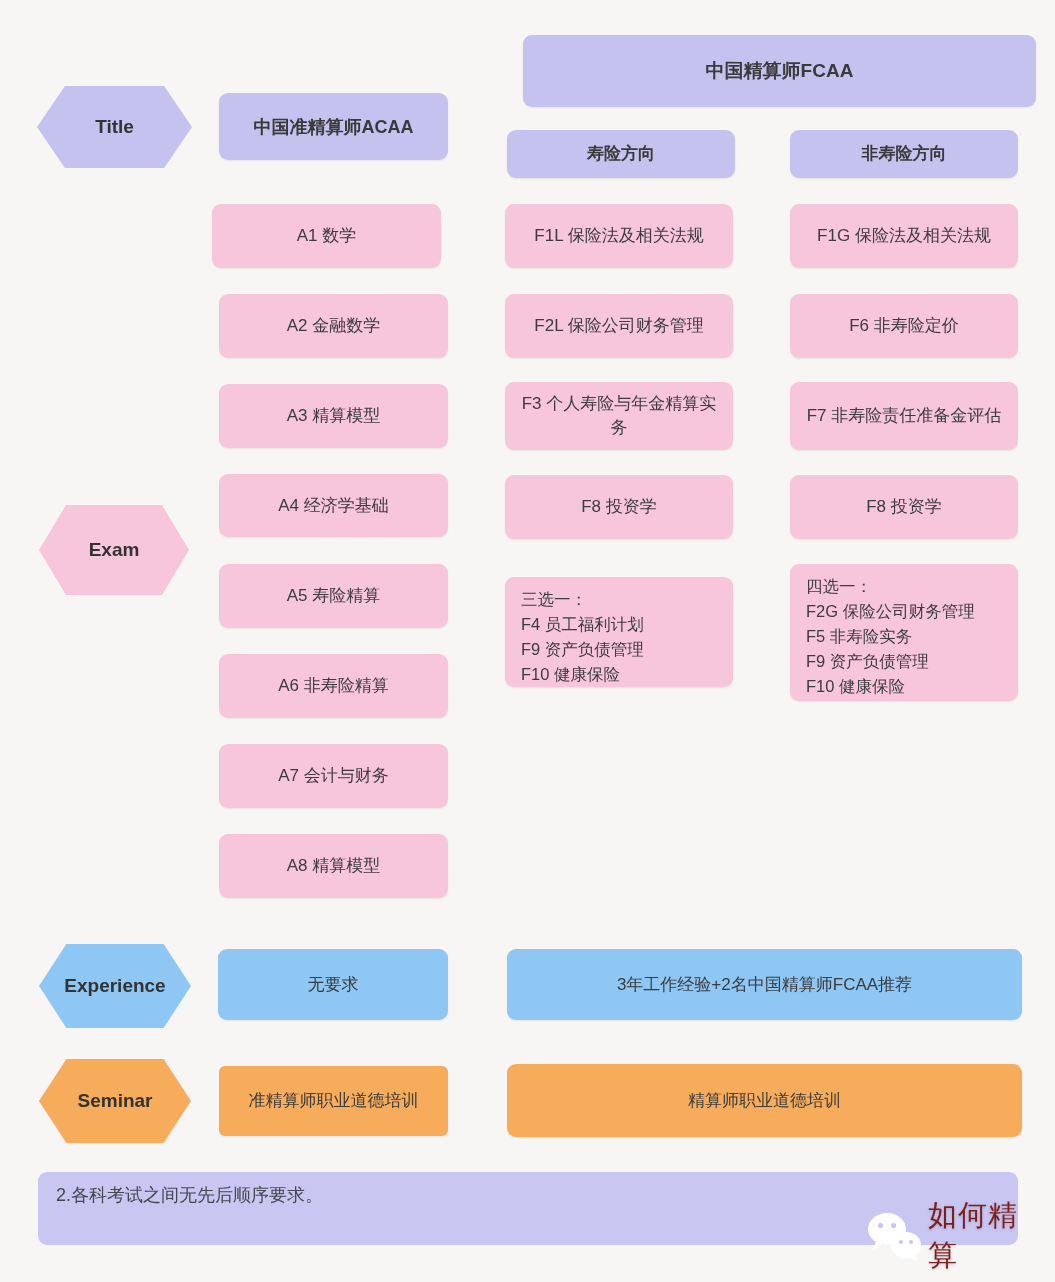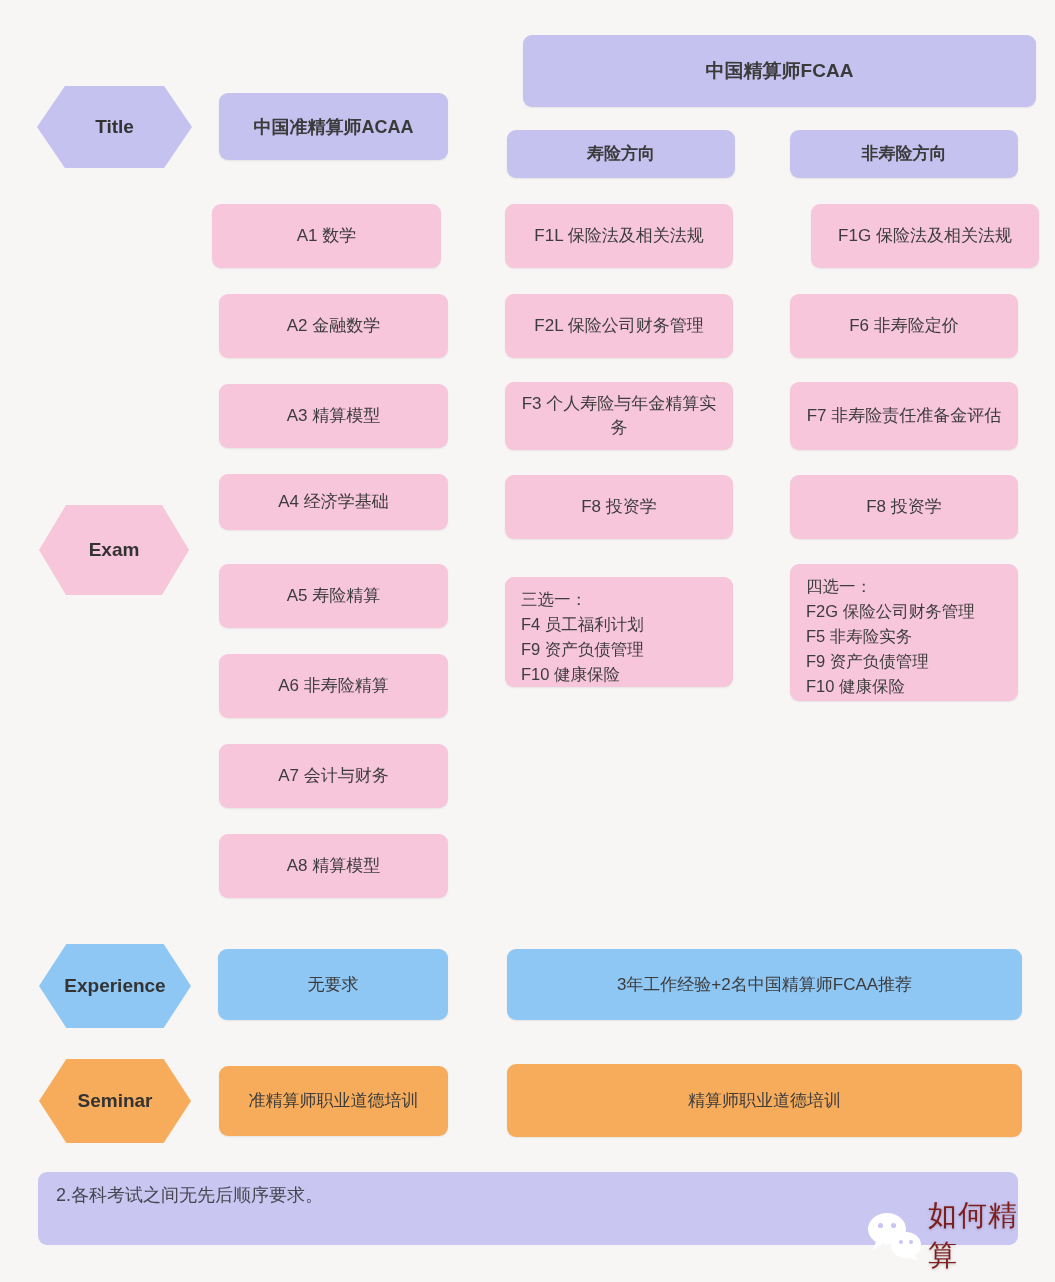--- a/index.html
+++ b/index.html
@@ -69,53 +69,53 @@
 <div class="hex orange" style="left:39px;top:1059px;width:152px;height:84px;">Seminar</div>
 
 <div class="box purple bold" style="left:219px;top:93px;width:229px;height:67px;font-size:18px;">中国准精算师ACAA</div>
 <div class="box purple bold" style="left:507px;top:35px;width:513px;height:72px;font-size:19px;margin-left:16px;">中国精算师FCAA</div>
 <div class="box purple bold" style="left:507px;top:130px;width:228px;height:48px;">寿险方向</div>
 <div class="box purple bold" style="left:790px;top:130px;width:228px;height:48px;">非寿险方向</div>
 
 <div class="box pink" style="left:212px;top:204px;width:229px;height:64px;">A1 数学</div>
 <div class="box pink" style="left:219px;top:294px;width:229px;height:64px;">A2 金融数学</div>
 <div class="box pink" style="left:219px;top:384px;width:229px;height:64px;">A3 精算模型</div>
-<div class="box pink" style="left:219px;top:474px;width:229px;height:56px;">A4 经济学基础</div>
+<div class="box pink" style="left:219px;top:474px;width:229px;height:63px;">A4 经济学基础</div>
 <div class="box pink" style="left:219px;top:564px;width:229px;height:64px;">A5 寿险精算</div>
 <div class="box pink" style="left:219px;top:654px;width:229px;height:64px;">A6 非寿险精算</div>
 <div class="box pink" style="left:219px;top:744px;width:229px;height:64px;">A7 会计与财务</div>
 <div class="box pink" style="left:219px;top:834px;width:229px;height:64px;">A8 精算模型</div>
 
 <div class="box pink" style="left:505px;top:204px;width:228px;height:64px;">F1L 保险法及相关法规</div>
 <div class="box pink" style="left:505px;top:294px;width:228px;height:64px;">F2L 保险公司财务管理</div>
 <div class="box pink" style="left:505px;top:382px;width:228px;height:68px;">F3 个人寿险与年金精算实务</div>
 <div class="box pink" style="left:505px;top:475px;width:228px;height:64px;">F8 投资学</div>
 <div class="box pink elective" style="left:505px;top:577px;width:228px;height:110px;">
   <div>三选一：</div>
   <div>F4 员工福利计划</div>
   <div>F9 资产负债管理</div>
   <div>F10 健康保险</div>
 </div>
 
-<div class="box pink" style="left:790px;top:204px;width:228px;height:64px;margin-left:21px;">F1G 保险法及相关法规</div>
+<div class="box pink" style="left:790px;top:204px;width:228px;height:64px;">F1G 保险法及相关法规</div>
 <div class="box pink" style="left:790px;top:294px;width:228px;height:64px;">F6 非寿险定价</div>
 <div class="box pink" style="left:790px;top:382px;width:228px;height:68px;">F7 非寿险责任准备金评估</div>
 <div class="box pink" style="left:790px;top:475px;width:228px;height:64px;">F8 投资学</div>
 <div class="box pink elective" style="left:790px;top:564px;width:228px;height:137px;">
   <div>四选一：</div>
   <div>F2G 保险公司财务管理</div>
   <div>F5 非寿险实务</div>
   <div>F9 资产负债管理</div>
   <div>F10 健康保险</div>
 </div>
 
 <div class="box blue" style="left:218px;top:949px;width:230px;height:71px;">无要求</div>
 <div class="box blue" style="left:507px;top:949px;width:515px;height:71px;">3年工作经验+2名中国精算师FCAA推荐</div>
 
-<div class="box orange" style="left:219px;top:1066px;width:229px;height:70px;">准精算师职业道德培训</div>
+<div class="box orange" style="left:219px;top:1066px;width:229px;height:70px;border-radius:6px;">准精算师职业道德培训</div>
 <div class="box orange" style="left:507px;top:1064px;width:515px;height:73px;">精算师职业道德培训</div>
 
 <div class="footer">
   <div>2.各科考试之间无先后顺序要求。</div>
 </div>
 
 <div class="watermark">
   <span style="display:inline-block;width:56px;height:52px;">
     <svg width="56" height="52" viewBox="0 0 56 52" xmlns="http://www.w3.org/2000/svg">
       <ellipse cx="21" cy="19" rx="19" ry="16" fill="#ffffff"></ellipse>

